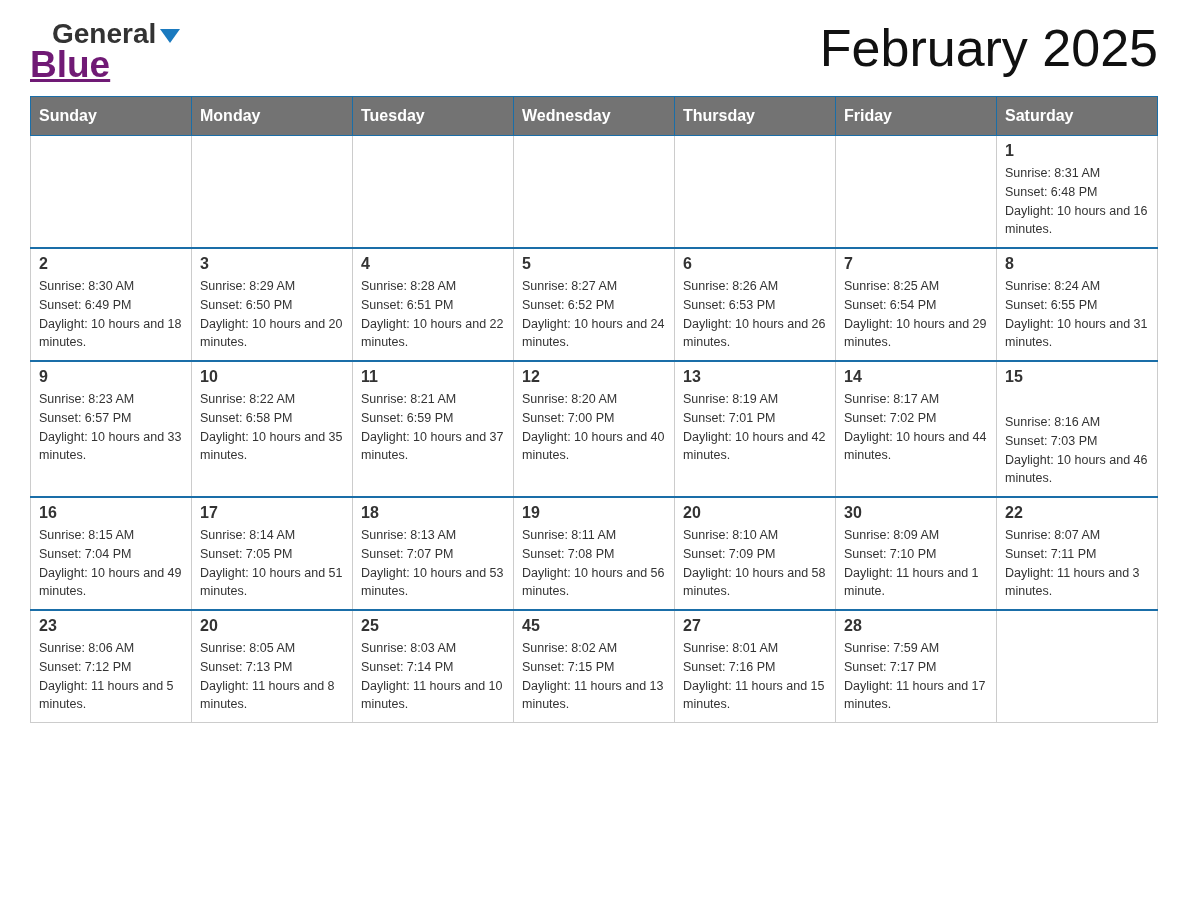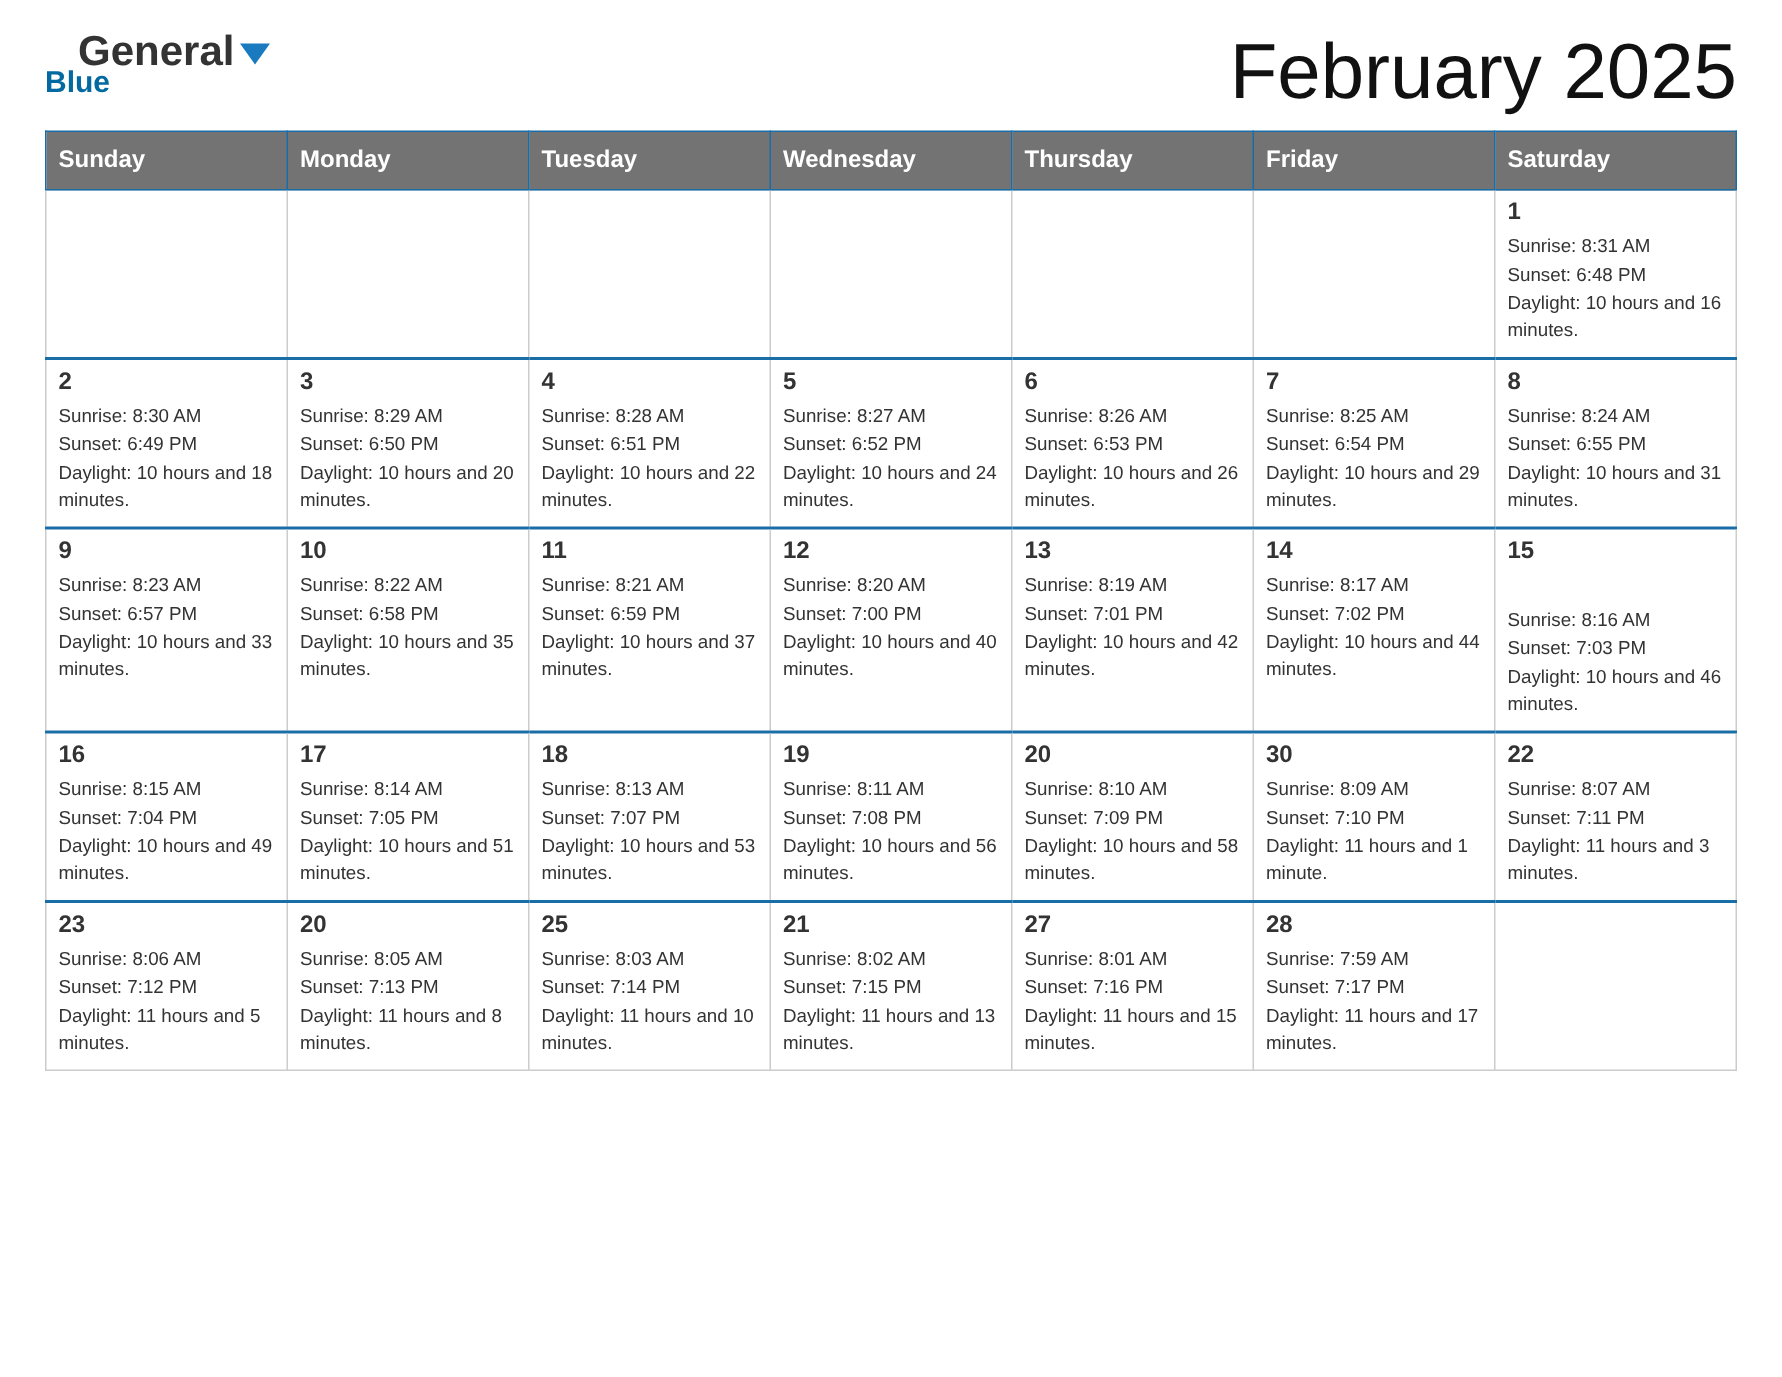--- a/index.html
+++ b/index.html
@@ -94,21 +94,21 @@
     }
   </style>
 </head>
 <body>
 
 <div class="header-area">
   <div class="logo">
     <div class="logo-text">
       <span class="general">General</span><span class="logo-arrow"></span>
     </div>
-    <div style="color:#0369a1; font-size:20px; font-weight:bold; margin-top:-4px;">Blue</div>
+    <div style="color:#701a75; font-size:37px; font-weight:bold; margin-top:-4px;text-decoration:underline;">Blue</div>
   </div>
   <div class="title-area">
     <div class="month-title">February 2025</div>
   </div>
 </div>
 
 <table class="calendar">
   <thead>
     <tr>
       <th>Sunday</th>
@@ -280,21 +280,21 @@
 Sunset: 7:13 PM
 Daylight: 11 hours and 8 minutes.</div>
         </td>
         <td>
           <span class="day-number">25</span>
           <div class="day-info" style="white-space: pre-line;">Sunrise: 8:03 AM
 Sunset: 7:14 PM
 Daylight: 11 hours and 10 minutes.</div>
         </td>
         <td>
-          <span class="day-number">21</span>
+          <span class="day-number">45</span>
           <div class="day-info" style="white-space: pre-line;">Sunrise: 8:02 AM
 Sunset: 7:15 PM
 Daylight: 11 hours and 13 minutes.</div>
         </td>
         <td>
           <span class="day-number">27</span>
           <div class="day-info" style="white-space: pre-line;">Sunrise: 8:01 AM
 Sunset: 7:16 PM
 Daylight: 11 hours and 15 minutes.</div>
         </td>

